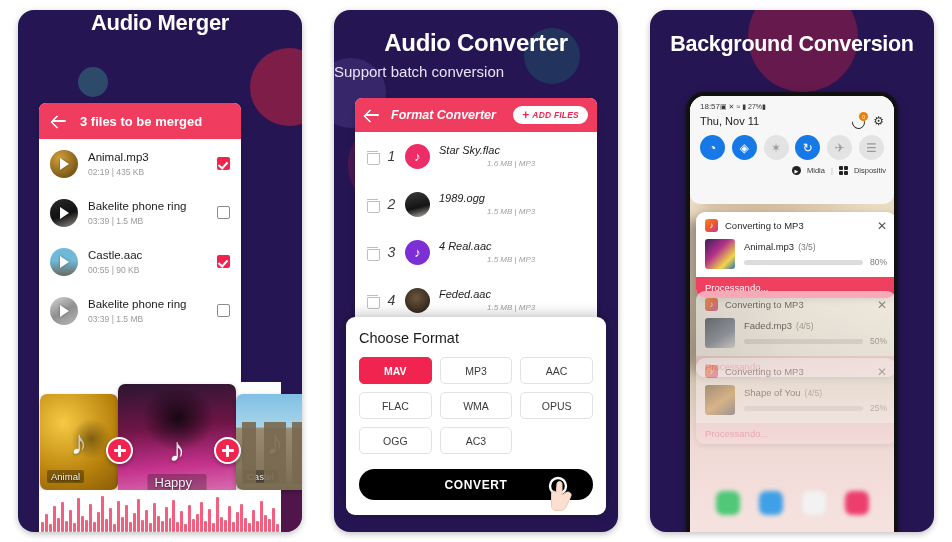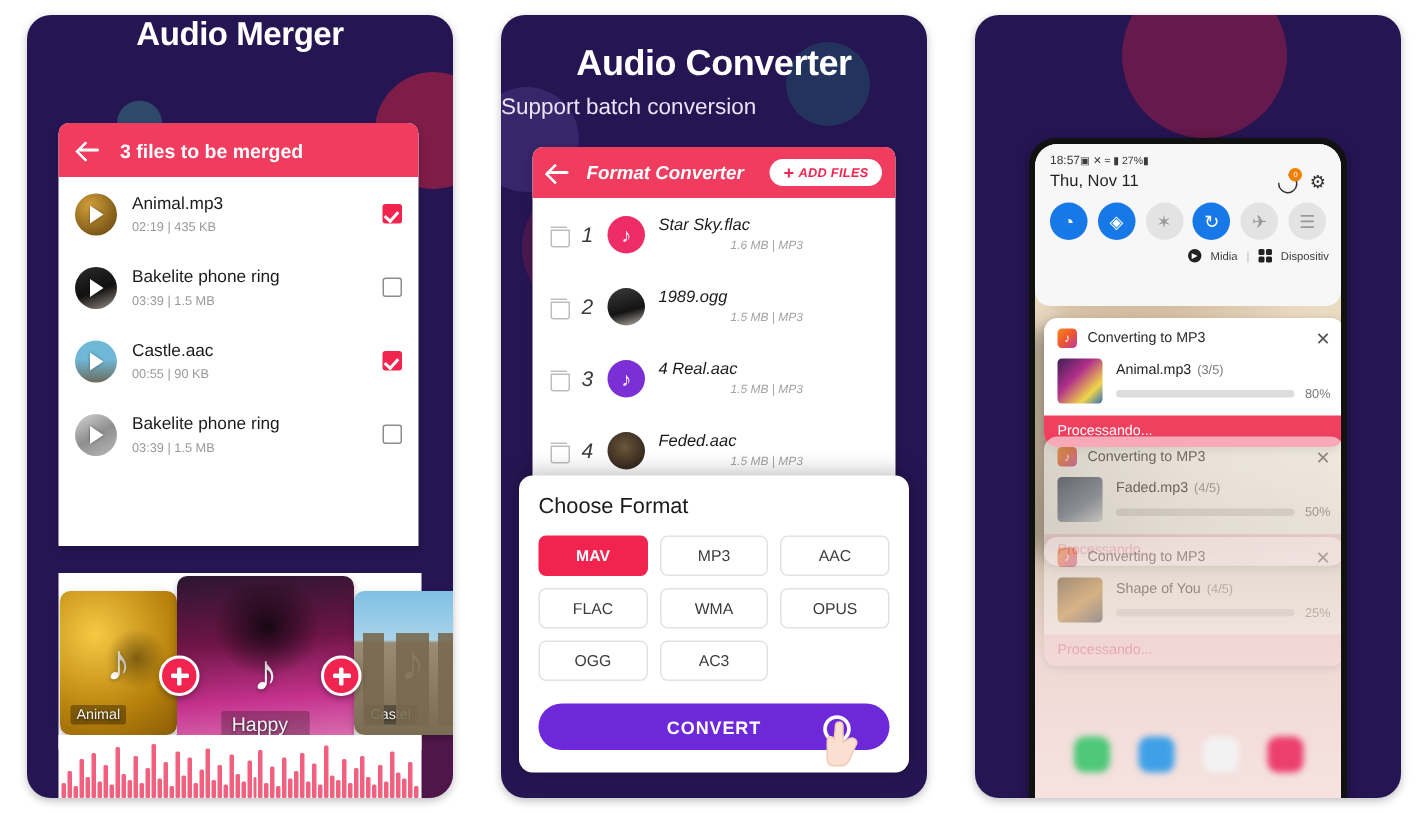--- a/index.html
+++ b/index.html
@@ -55,21 +55,21 @@
   #panel2 .panel-sub {
     position: relative; z-index: 3;
     color: #e9e3f5;
     font-size: 15px; margin-top: 6px;
   }
   #panel3 .panel-title { font-size: 21.5px; margin-top: 22px; }
 
   
   .p1-card {
     position: absolute;
-    left: 21px; top: 72px; width: 240px; height: 282px;
+    left: 21px; top: 93px; width: 202px; height: 282px;
     background: #ffffff;
     border-radius: 7px 7px 0 0;
     overflow: hidden;
     z-index: 4;
     box-shadow: 0 2px 5px rgba(0,0,0,.2);
   }
   .p1-appbar {
     height: 36px; background: #F03D5F;
     display: flex; align-items: center; gap: 13px;
     padding: 0 12px;
@@ -249,21 +249,21 @@
   .fmt-title { font-size:14.5px; color:#1b1b1b; margin-bottom:11px; }
   .fmt-grid { display:grid; grid-template-columns: repeat(3,1fr); gap:8px; }
   .fmt-btn {
     height:27px; border-radius:5px; border:1px solid #e2e2e2;
     display:flex; align-items:center; justify-content:center;
     font-size:10.5px; color:#3a3a3a; background:#fff;
   }
   .fmt-btn.sel { background:#F0244F; color:#fff; border-color:#F0244F; font-weight:bold;}
   .fmt-btn.empty { border:none; background:transparent; }
   .convert-btn {
-    margin-top:15px; height:31px; border-radius:16px; background:#6d28d9;
+    margin-top:15px; height:31px; border-radius:16px; background:#000000;
     display:flex; align-items:center; justify-content:center;
     color:#fff; font-size:12px; font-weight:bold; letter-spacing:.6px;
     position:relative;
   }
   .cursor-hand {
     position:absolute; right:14px; top:6px; width:34px; height:38px; z-index:3;
   }
 
   
   .phone {
@@ -610,20 +610,21 @@
           <circle cx="13" cy="11" r="8" fill="none" stroke="#ffffff" stroke-width="2.4"></circle>
           <path d="M12 9 C12 5.5 17 5.5 17 9 L17 20 L21 17.5 C24.5 15.8 27.5 19 25.5 22 L21.5 31 C20.3 34 18.3 35.5 15.5 35.5 L11 35.5 C8 35.5 6.5 33.5 6.5 30.5 L6.5 19 C6.5 15.8 10 15.2 11.2 17.6 Z" fill="#fbe0d2" stroke="#f3c9b4" stroke-width="1"></path>
         </svg>
       </div>
     </div>
   </div>
 
   <div class="panel" id="panel3">
     <div class="blob p3-blob-a"></div>
 
+    <div class="panel-title">Background Conversion</div>
 
     <div class="phone">
       <div class="phone-screen">
         <div class="wallpaper"></div>
 
         <div class="dock">
           <i class="dk1"></i>
           <i class="dk2"></i>
           <i class="dk3"></i>
           <i class="dk4"></i>

